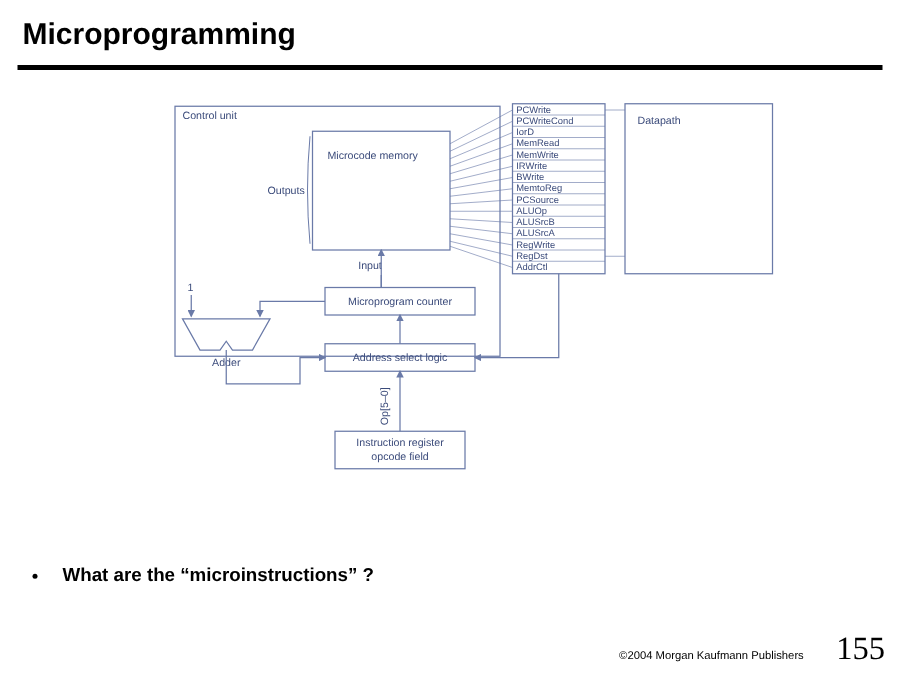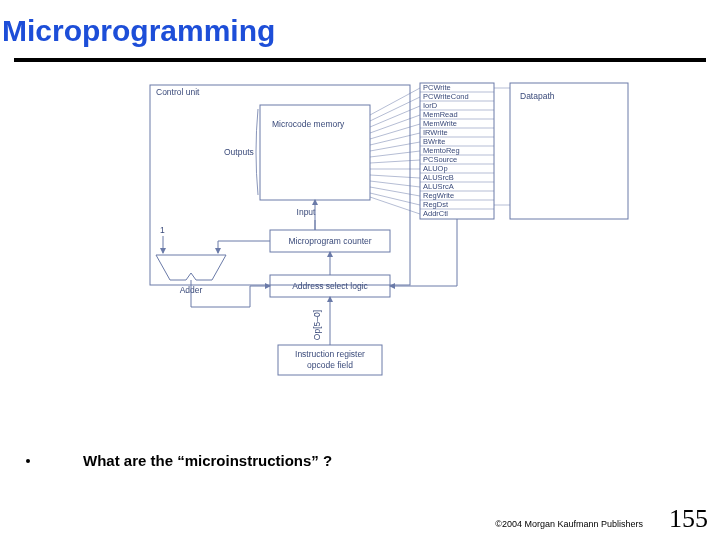--- a/index.html
+++ b/index.html
@@ -5,33 +5,33 @@
   * { box-sizing: border-box; margin: 0; padding: 0; }
   body {
     width: 720px;
     height: 540px;
     background: #ffffff;
     font-family: Arial, Helvetica, sans-serif;
     position: relative;
     overflow: hidden;
   }
   .title {
-    font-size: 30px;
+    font-size: 24px;
     font-weight: bold;
-    color: #1d4ed8;
-    padding: 14px 0 6px 2px;
+    color: #000000;
+    padding: 14px 0 6px 18px;
   }
   .rule {
     height: 4px;
     background: #000;
     margin: 4px 14px 0 14px;
   }
   .diagram {
     position: absolute;
-    left: 130px;
+    left: 120px;
     top: 75px;
     width: 520px;
     height: 340px;
   }
   .diagram svg { width: 100%; height: 100%; }
   .diagram text {
     font-family: Arial, Helvetica, sans-serif;
     fill: #3a4a7a;
   }
   .small { font-size: 8.5px; }
@@ -44,21 +44,20 @@
     align-items: center;
     gap: 20px;
   }
   .bullet-dot {
     width: 4px; height: 4px; background: #000; border-radius: 50%;
   }
   .bullet-text {
     font-size: 15px;
     font-weight: bold;
     color: #000;
-    margin-left: 33px;
   }
   .footer {
     position: absolute;
     right: 12px;
     bottom: 6px;
     display: flex;
     align-items: baseline;
     gap: 26px;
   }
   .copyright { font-size: 9px; color: #000; }

